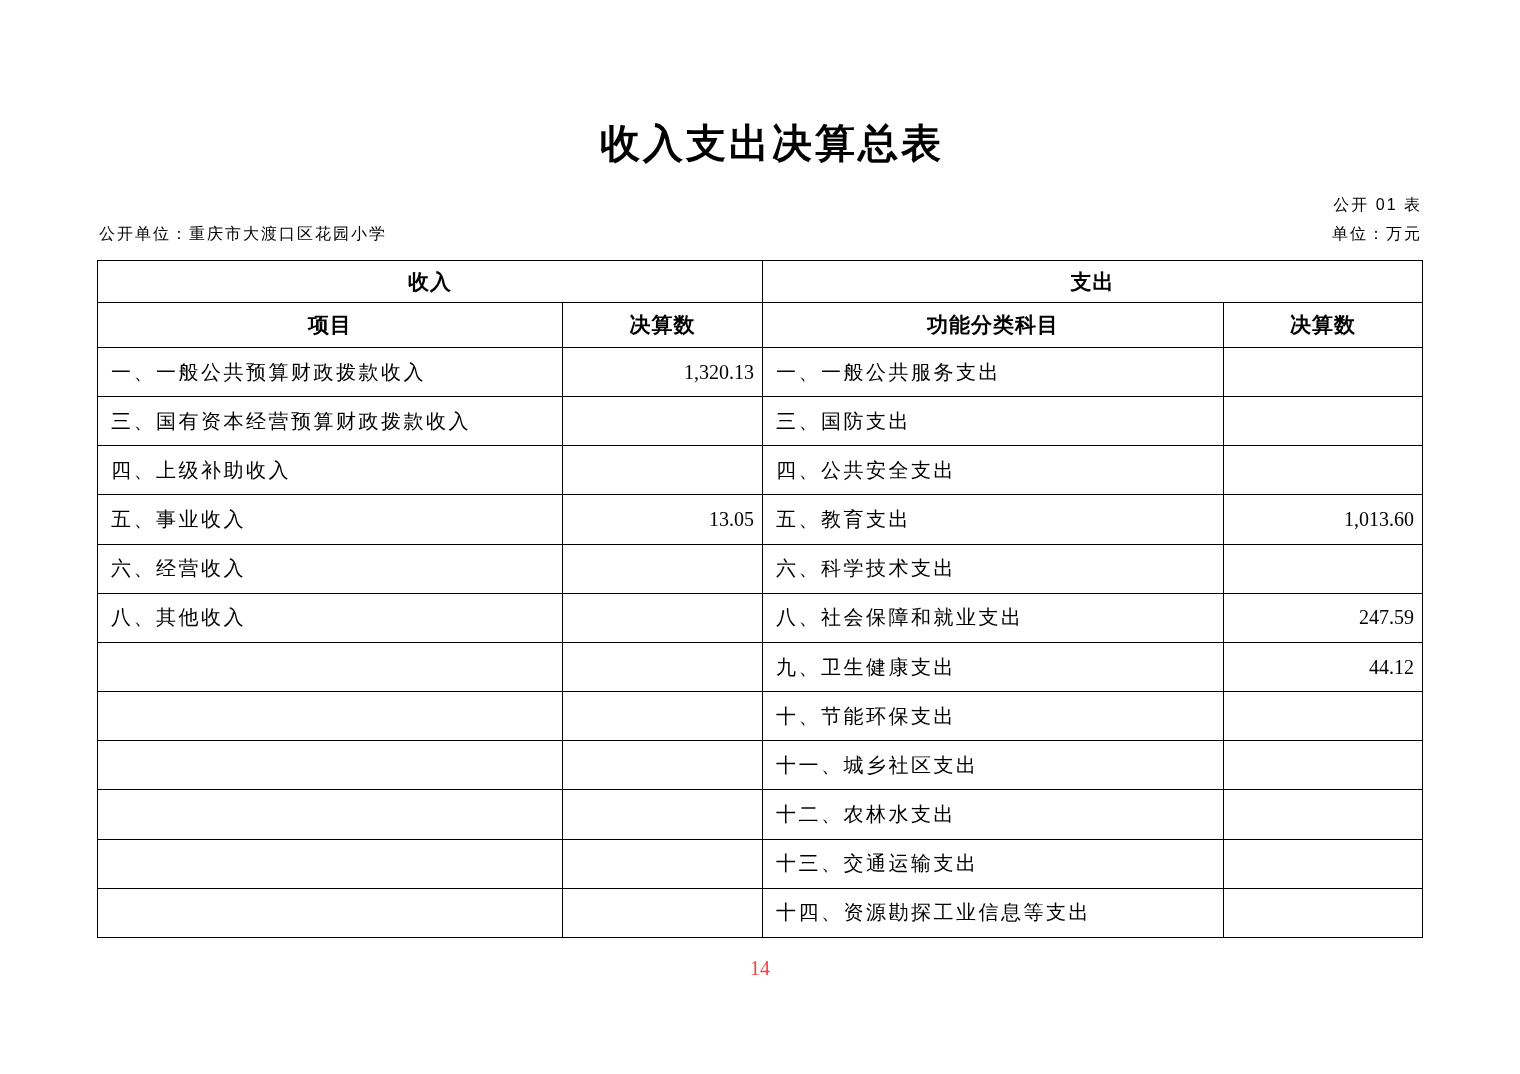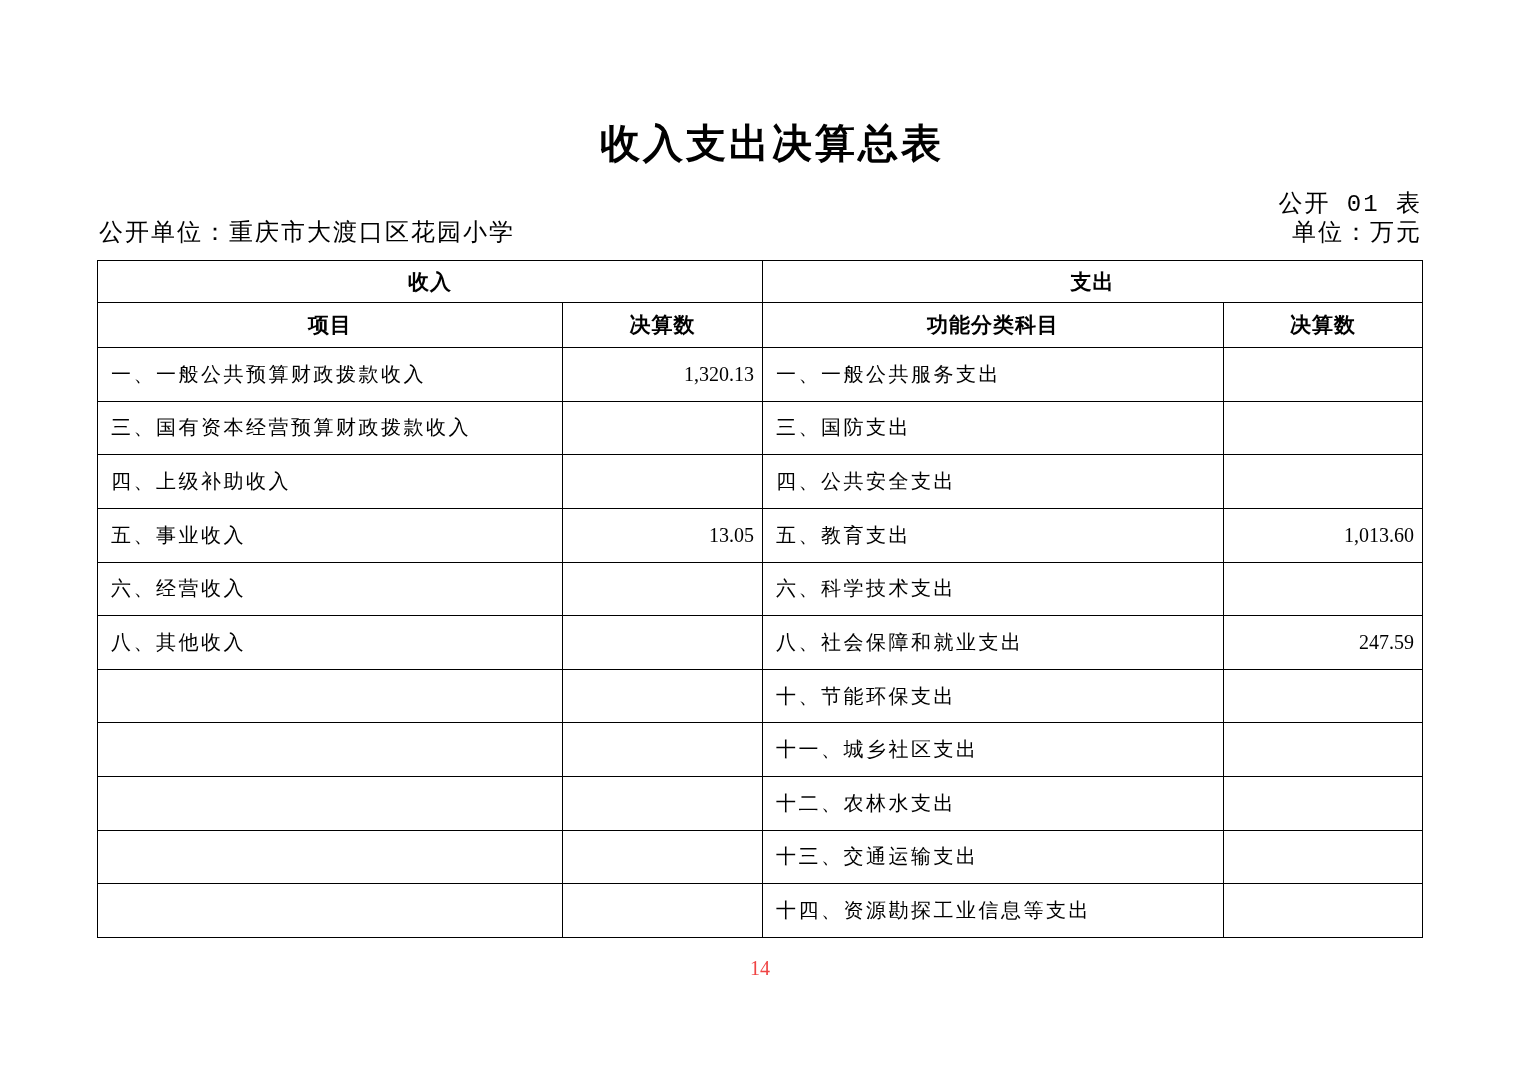--- a/index.html
+++ b/index.html
@@ -23,22 +23,22 @@
     font-size: 40px;
     letter-spacing: 3px;
     color: #000;
     margin-left: 12px;
   }
   .meta {
     position: absolute;
     left: 99px;
     top: 190px;
     width: 1323px;
-    font-family: Liberation Mono, monospace;
-    font-size: 24px;
+    font-family: Liberation Sans, sans-serif;
+    font-size: 16px;
     letter-spacing: 2px;
   }
   .meta-line1 { text-align: right; height: 29px; line-height: 29px; }
   .meta-line2 {
     display: flex;
     justify-content: space-between;
     align-items: flex-end;
     height: 30px; line-height: 30px;
   }
   .main-table {
@@ -159,20 +159,26 @@
       </tr>
       <tr>
         <td class="cell-label">八、其他收入</td>
         <td class="cell-num"></td>
         <td class="cell-label">八、社会保障和就业支出</td>
         <td class="cell-num">247.59</td>
       </tr>
       <tr>
         <td class="cell-label"></td>
         <td class="cell-num"></td>
+        <td class="cell-label">九、卫生健康支出</td>
+        <td class="cell-num">44.12</td>
+      </tr>
+      <tr>
+        <td class="cell-label"></td>
+        <td class="cell-num"></td>
         <td class="cell-label">十、节能环保支出</td>
         <td class="cell-num"></td>
       </tr>
       <tr>
         <td class="cell-label"></td>
         <td class="cell-num"></td>
         <td class="cell-label">十一、城乡社区支出</td>
         <td class="cell-num"></td>
       </tr>
       <tr>

